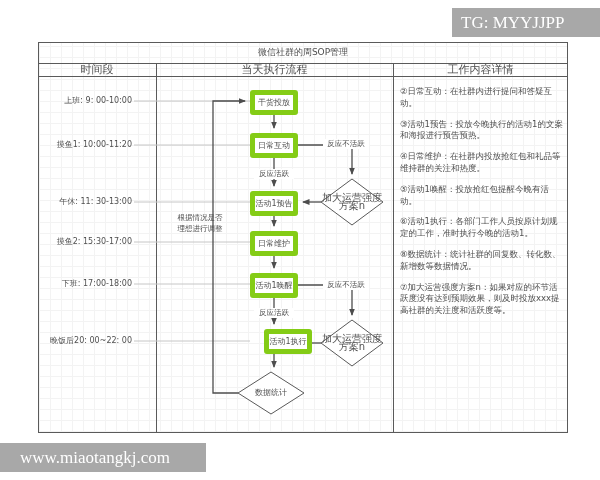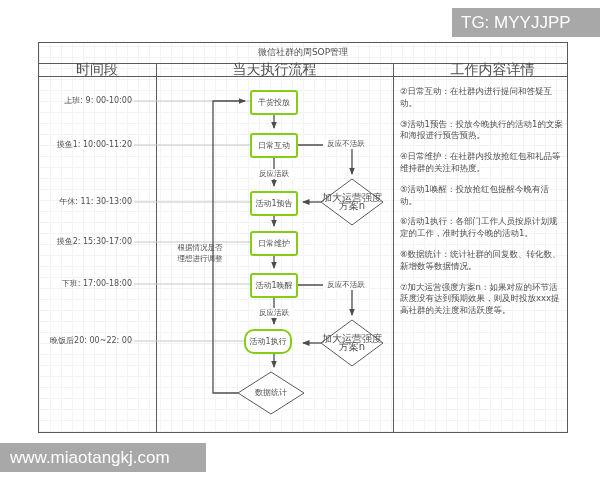--- a/index.html
+++ b/index.html
@@ -5,58 +5,58 @@
   html,body { margin:0; padding:0; background:#fff; }
   * { box-sizing:border-box; }
   .stage {
     position:relative; width:600px; height:480px; background:#fff; overflow:hidden;
     font-family:"DejaVu Sans", sans-serif; color:#4f4f4f;
   }
   
   .banner {
     position:absolute; background:#a8a8a8; color:#fff;
     font-size:17px; line-height:29px; white-space:nowrap;
-    font-family:Liberation Sans, sans-serif;
+    font-family:Liberation Serif, serif;
   }
   .banner-tr { right:0; top:8; top:8px; width:148px; height:29px; padding-left:9px; }
-  .banner-bl { left:0; top:443px; width:206px; height:29px; padding-left:10px; }
+  .banner-bl { left:0; top:443px; width:206px; height:29px; padding-left:20px; }
 
   
   .frame {
     position:absolute; left:38px; top:42px; width:530px; height:391px;
     border:1px solid #5a5a5a; background:#fff;
     background-image:
       repeating-linear-gradient(0deg, #f3f3f3 0 1px, transparent 1px 11px),
       repeating-linear-gradient(90deg, #f3f3f3 0 1px, transparent 1px 11px);
   }
   .hline { position:absolute; background:#5a5a5a; height:1px; }
   .vline { position:absolute; background:#5a5a5a; width:1px; }
   .title-row {
     position:absolute; left:38px; top:42px; width:530px; height:21px;
     display:flex; align-items:center; justify-content:center;
     font-size:9px; color:#4f4f4f;
   }
   .hcell {
     position:absolute; top:63px; height:13px; display:flex;
-    align-items:center; justify-content:center; font-size:14px; color:#4f4f4f;
+    align-items:center; justify-content:center; font-size:11px; color:#4f4f4f;
   }
   .hc1 { left:38px;  width:118px; }
   .hc2 { left:156px; width:237px; }
-  .hc3 { left:405px; width:175px; }
+  .hc3 { left:393px; width:175px; }
 
   
   .time-label {
     position:absolute; left:40px; width:92px; height:12px;
     font-size:8px; color:#4f4f4f; text-align:right; line-height:12px; white-space:nowrap;
   }
 
   
   .node {
     position:absolute; width:48px; height:25px; background:#fff;
-    border:2px solid #84cc16; border-radius:3px;
+    border:5px solid #84cc16; border-radius:3px;
     display:flex; align-items:center; justify-content:center;
     font-size:8px; color:#4f4f4f; white-space:nowrap;
   }
   .dtext {
     position:absolute; display:flex; flex-direction:column;
     align-items:center; justify-content:center; text-align:center;
     font-size:10px; line-height:8.5px; color:#4f4f4f; white-space:nowrap;
   }
   .dtext-big { font-size:8px; }
 
@@ -141,37 +141,37 @@
       <polygon points="321,202 352,179 383,202 352,225"></polygon>
       <polygon points="321,343 352,320 383,343 352,366"></polygon>
     </g>
   </svg>
 
   <div class="node" style="left:250px; top:90px;">干货投放</div>
   <div class="node" style="left:250px; top:133px;">日常互动</div>
   <div class="node" style="left:250px; top:191px;">活动1预告</div>
   <div class="node" style="left:250px; top:231px;">日常维护</div>
   <div class="node" style="left:250px; top:273px;">活动1唤醒</div>
-  <div class="node" style="left:244px; top:329px;border-radius:10px;">活动1执行</div>
+  <div class="node" style="left:264px; top:329px;">活动1执行</div>
 
   <div class="dtext dtext-big" style="left:241px; top:383px; width:60px; height:20px;">数据统计</div>
   <div class="dtext" style="left:322px; top:192px; width:60px; height:20px;">
     <span>加大运营强度</span>
     <span>方案n</span>
   </div>
   <div class="dtext" style="left:322px; top:333px; width:60px; height:20px;">
     <span>加大运营强度</span>
     <span>方案n</span>
   </div>
 
   <div class="elabel" style="left:254px; top:169px; width:40px;">反应活跃</div>
   <div class="elabel" style="left:254px; top:308px; width:40px;">反应活跃</div>
   <div class="elabel" style="left:323px; top:139px; width:46px;">反应不活跃</div>
   <div class="elabel" style="left:323px; top:280px; width:46px;">反应不活跃</div>
-  <div class="elabel elabel-clear" style="left:160px; top:242px; width:80px;">
+  <div class="elabel elabel-clear" style="left:160px; top:212px; width:80px;">
     <div>根据情况是否</div>
     <div>理想进行调整</div>
   </div>
 
   <div class="details">
     <p>②日常互动：在社群内进行提问和答疑互动。</p>
     <p>③活动1预告：投放今晚执行的活动1的文案和海报进行预告预热。</p>
     <p>④日常维护：在社群内投放抢红包和礼品等维持群的关注和热度。</p>
     <p>⑤活动1唤醒：投放抢红包提醒今晚有活动。</p>
     <p>⑥活动1执行：各部门工作人员按原计划规定的工作，准时执行今晚的活动1。</p>

